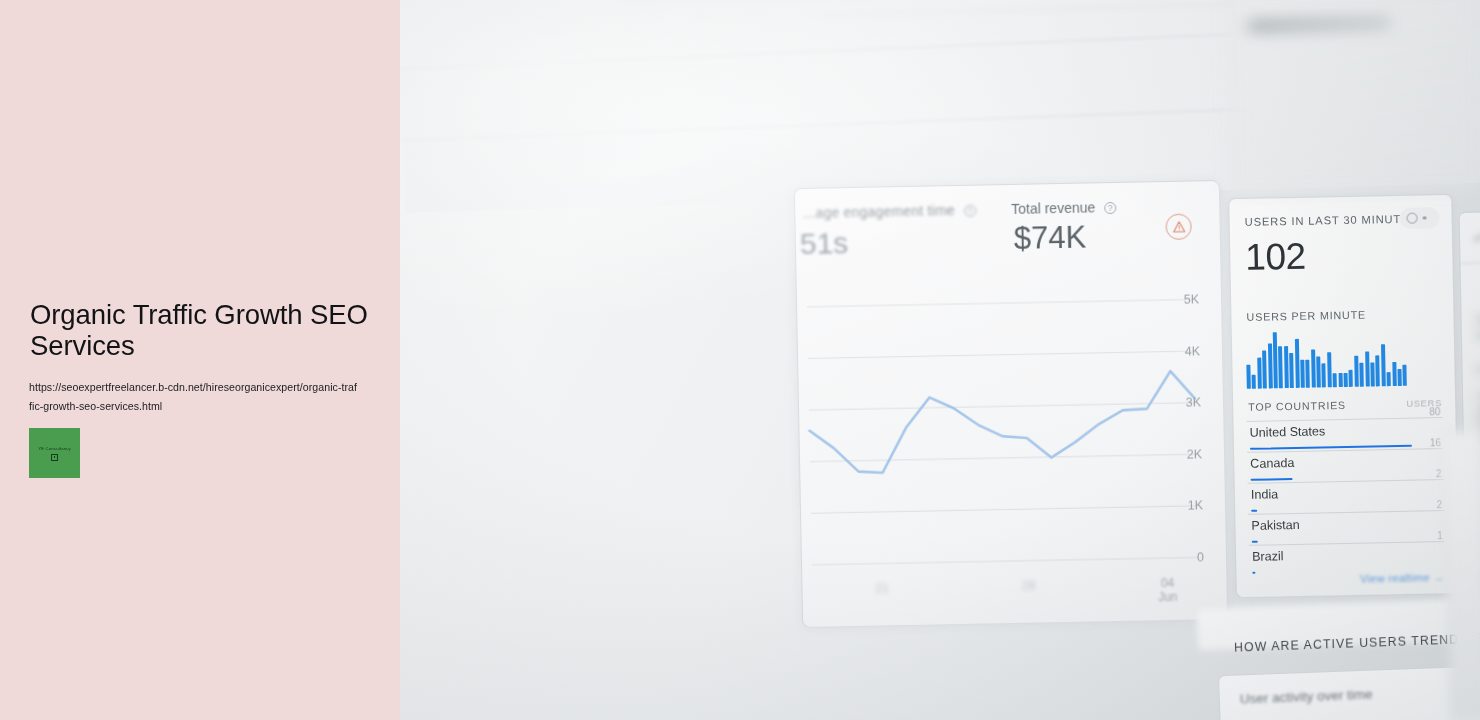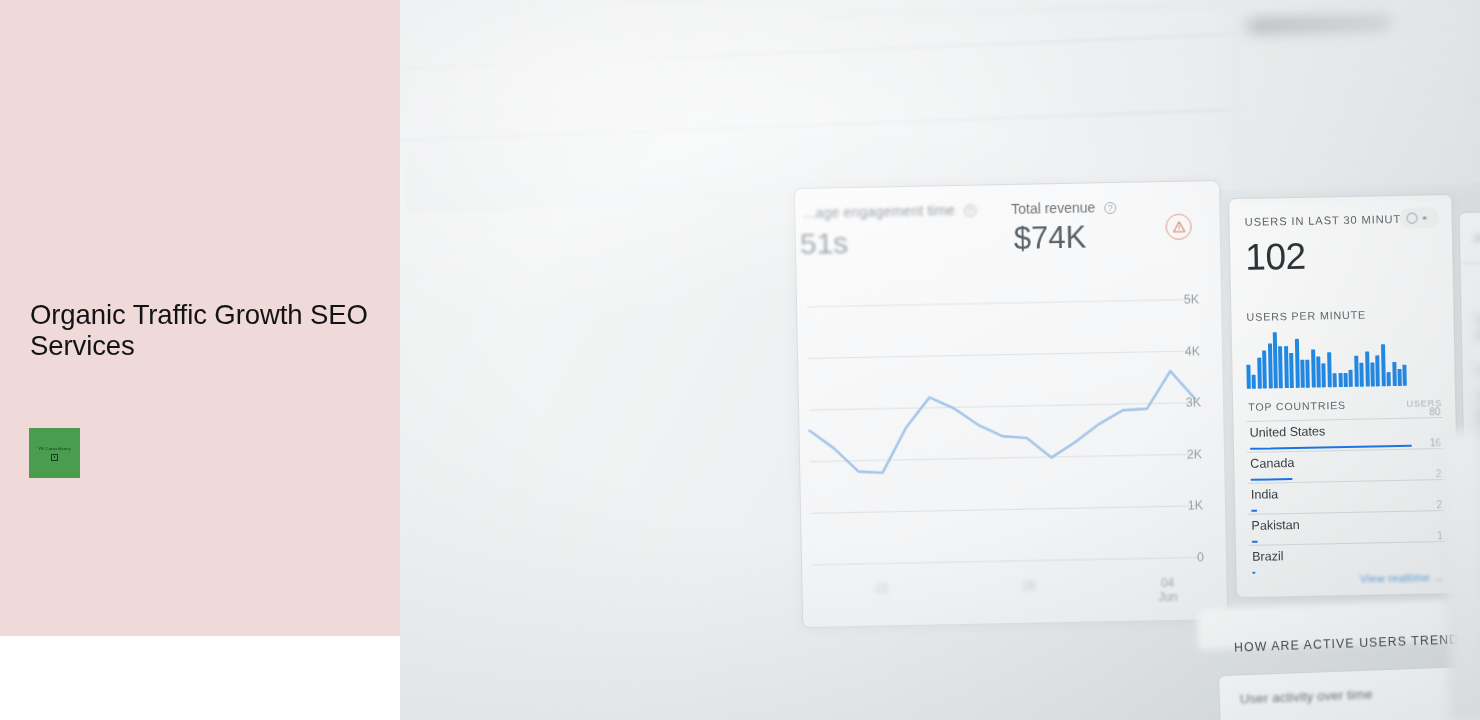--- a/index.html
+++ b/index.html
@@ -135,21 +135,21 @@
 
   
   .edge-card {
     position:absolute; background:linear-gradient(170deg,#f5f6f6,#e9ebec);
     border:1px solid rgba(178,185,190,.40); border-radius:5px;
   }
   .ghost-bar { position:absolute; background:linear-gradient(90deg,#949b9f,#c3c8cb); border-radius:2px; }
 
   
   .panel {
-    position:absolute; left:0; top:0; width:400px; height:636px;
+    position:absolute; left:0; top:0; width:400px; height:720px;
     background:#efd9d9;
   }
   .p-title {
     position:absolute; left:30px; top:299px; width:348px;
     font-size:27.5px; line-height:31px; color:#111315; font-weight:400;
     letter-spacing:-.1px;
   }
   .p-url {
     position:absolute; left:29px; top:378px; width:330px;
     font-size:10.6px; line-height:19px; color:#1b1d1f; letter-spacing:.05px;
@@ -334,19 +334,20 @@
     </div>
 
     <div class="edge-card b4" style="left:1046px;top:430px;width:40px;height:290px;transform:rotate(-2deg);"></div>
 
     <div class="screen-glare"></div>
     <div class="vignette"></div>
   </div>
 
   <div class="panel">
     <h1 class="p-title">Organic Traffic Growth SEO Services</h1>
+    <div class="p-url">https://seoexpertfreelancer.b-cdn.net/hireseorganicexpert/organic-traffic-growth-seo-services.html</div>
     <div class="p-logo">
       <span class="lt">YE Consultancy</span>
       <span class="lg"></span>
     </div>
   </div>
 
 </div>
 
 </body></html>

